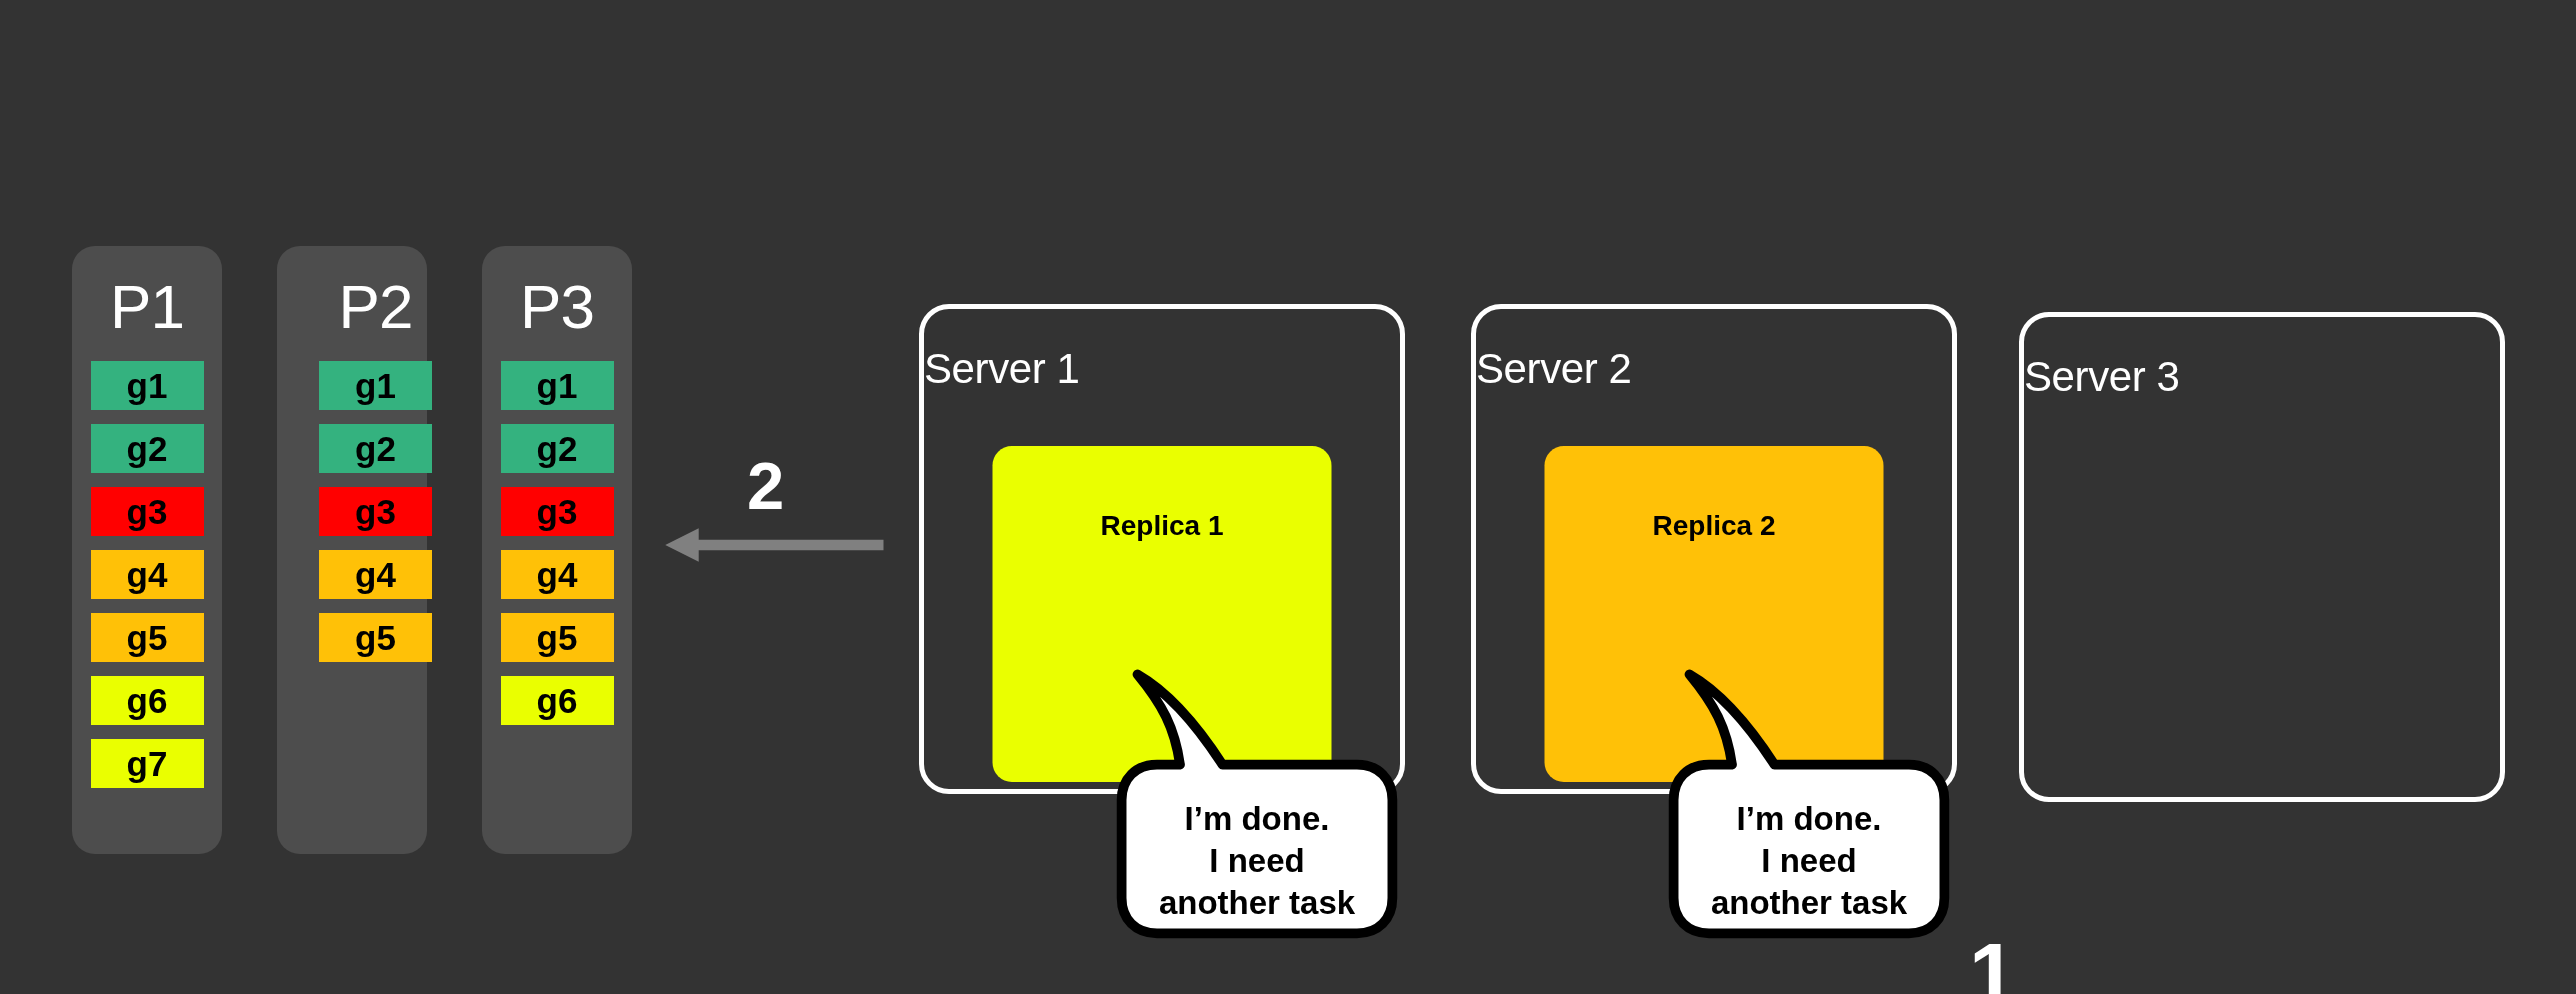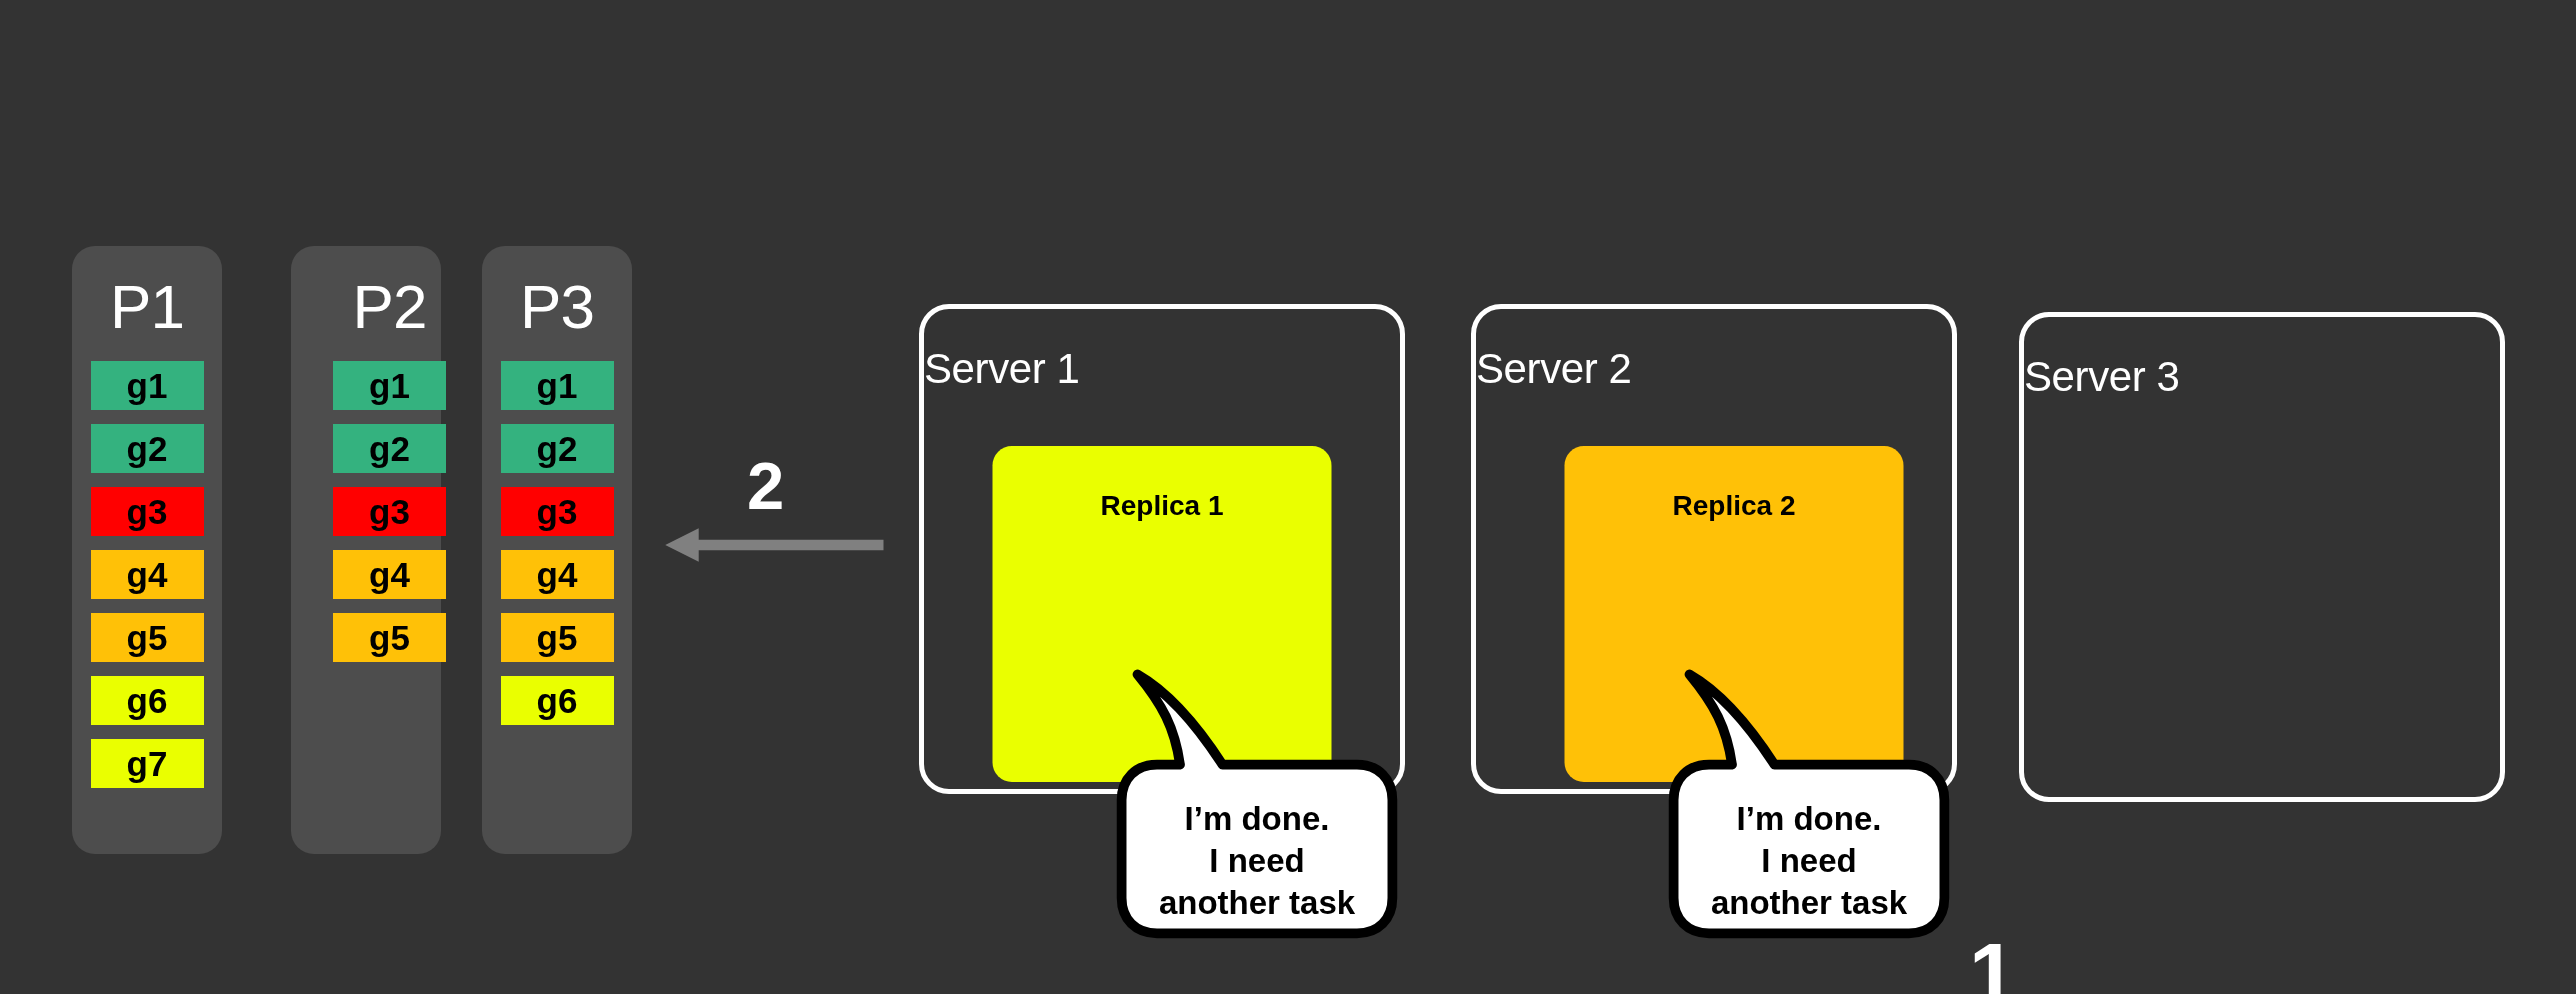--- a/index.html
+++ b/index.html
@@ -74,21 +74,21 @@
   .replica {
     position:absolute;
     left:50%;
     transform:translateX(-50%);
     top:137px;
     width:339px;
     height:336px;
     border-radius:19.4px;
     display:flex;
     justify-content:center;
-    padding-top:46px;
+    padding-top:66px;
     color:#000000;
     font-size:28px;
     font-weight:700;
     line-height:1;
   }
 
   
   .bubble { position:absolute; width:292px; height:190px; }
   .bubble svg { position:absolute; inset:0; width:100%; height:100%; overflow:visible; }
   .bubble-text {
@@ -114,21 +114,21 @@
       <div class="cell" style="background: rgb(52, 178, 127);">g1</div>
       <div class="cell" style="background: rgb(52, 178, 127);">g2</div>
       <div class="cell" style="background: rgb(255, 0, 0);">g3</div>
       <div class="cell" style="background: rgb(255, 193, 7);">g4</div>
       <div class="cell" style="background: rgb(255, 193, 7);">g5</div>
       <div class="cell" style="background: rgb(234, 255, 0);">g6</div>
       <div class="cell" style="background: rgb(234, 255, 0);">g7</div>
     </div>
   </div>
 
-  <div class="partition" id="p2" style="left:291px; top:246px; height:608px;padding-left:47px;">
+  <div class="partition" id="p2" style="left:277px; top:246px; height:608px;padding-left:47px;">
     <div class="partition-title">P2</div>
     <div class="cells">
       <div class="cell" style="background: rgb(52, 178, 127);">g1</div>
       <div class="cell" style="background: rgb(52, 178, 127);">g2</div>
       <div class="cell" style="background: rgb(255, 0, 0);">g3</div>
       <div class="cell" style="background: rgb(255, 193, 7);">g4</div>
       <div class="cell" style="background: rgb(255, 193, 7);">g5</div>
     </div>
   </div>
 
@@ -174,21 +174,21 @@
     </svg>
     <div class="bubble-text">
       <div>I’m done.</div>
       <div>I need</div>
       <div>another task</div>
     </div>
   </div>
 
   <div class="server" style="left:1471px; top:304px;">
     <div class="server-title">Server 2</div>
-    <div class="replica" style="background:#ffc107;margin-left:20px;">
+    <div class="replica" style="background:#ffc107;">
       <span>Replica 2</span>
     </div>
   </div>
 
   <div class="bubble" style="left:1663px; top:754px;">
     <svg viewBox="0 0 330 215" preserveAspectRatio="none">
       <path d="M 52 12
                C 28 12 12 28 12 52
                L 12 163
                C 12 187 28 203 52 203

